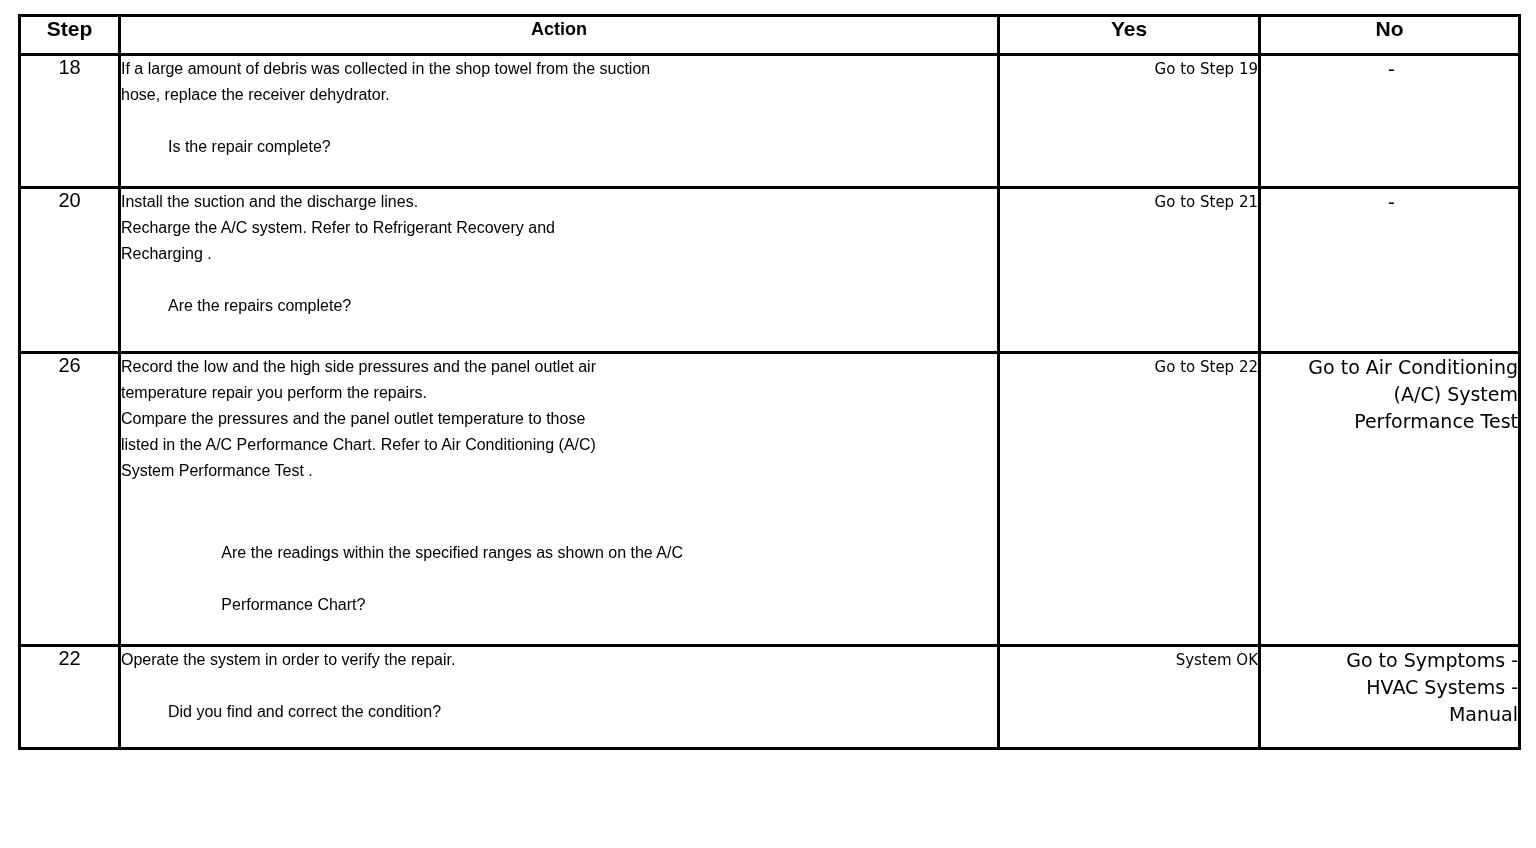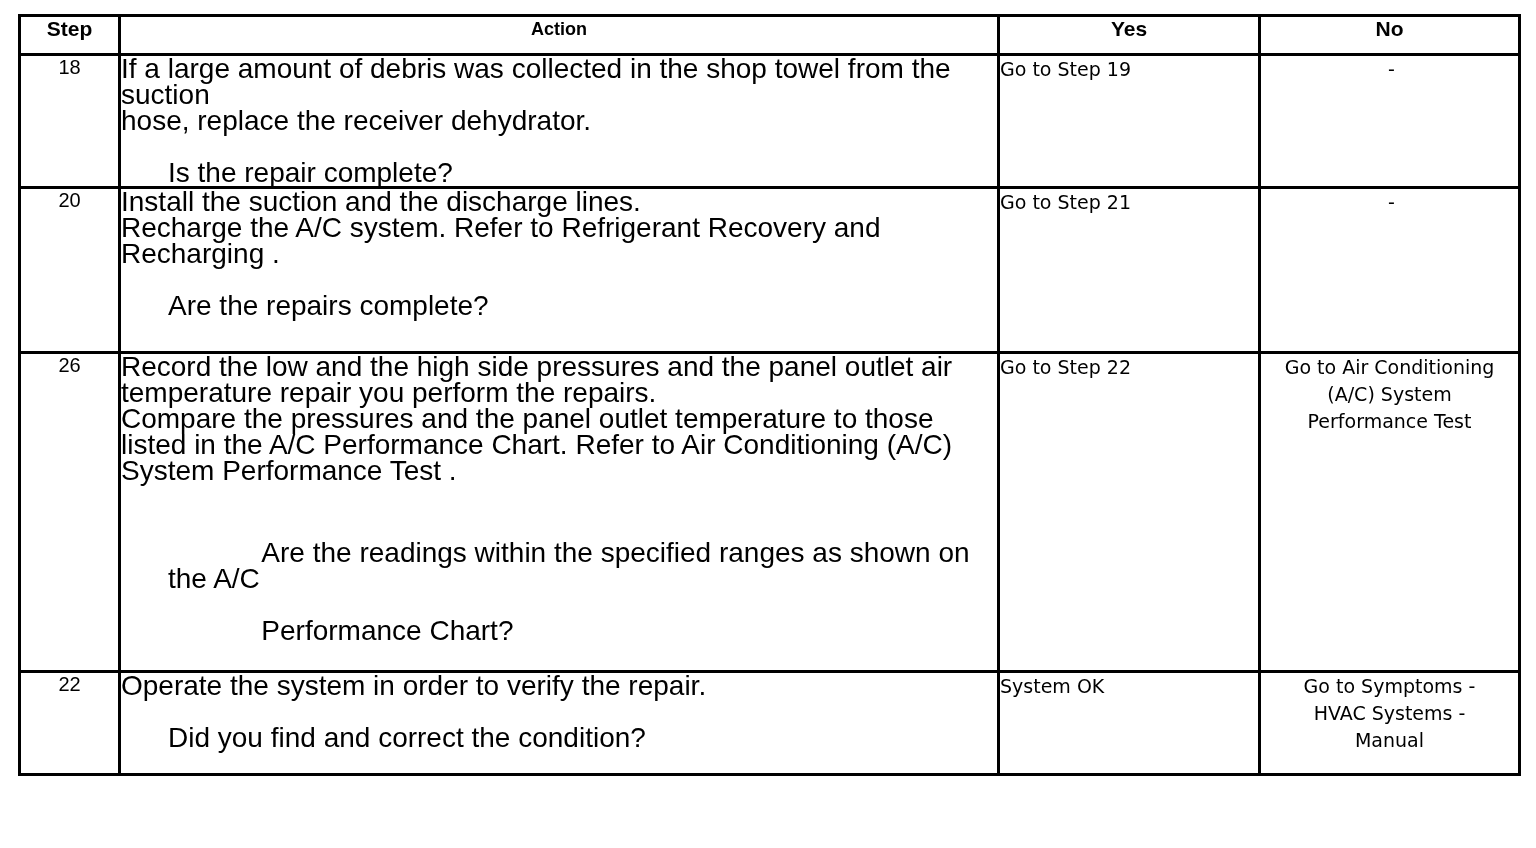--- a/index.html
+++ b/index.html
@@ -62,45 +62,45 @@
   td.step-cell {
     text-align: center;
     vertical-align: middle;
     font-size: 20px;
     line-height: 22px;
   }
 
   
   td.action-cell {
     padding: 4px 6px 6px 6px;
-    font-size: 28px;
+    font-size: 16px;
     line-height: 26px;
     text-align: left;
     vertical-align: top;
   }
   .act-body { margin: 0; }
   .act-body .line { white-space: pre-wrap; }
   .act-spacer { height: 26px; }
   .act-spacer.tall { height: 30px; }
   .act-question { white-space: pre-wrap; margin-left: 47px; }
 
   
   td.yes-cell {
     font-family: "DejaVu Sans", sans-serif;
-    font-size: 19px;
+    font-size: 15px;
     line-height: 27px;
-    text-align: left;
+    text-align: right;
     vertical-align: bottom;
     padding: 0 4px 6px 4px;
   }
   td.no-cell {
     font-family: "DejaVu Sans", sans-serif;
     font-size: 19px;
     line-height: 27px;
-    text-align: center;
+    text-align: right;
     vertical-align: bottom;
     padding: 0 4px 6px 10px;
   }
   td.no-cell.centered {
     text-align: center;
     padding-left: 4px;
   }
   .nowrap-line { display: block; white-space: pre; }
 
   

